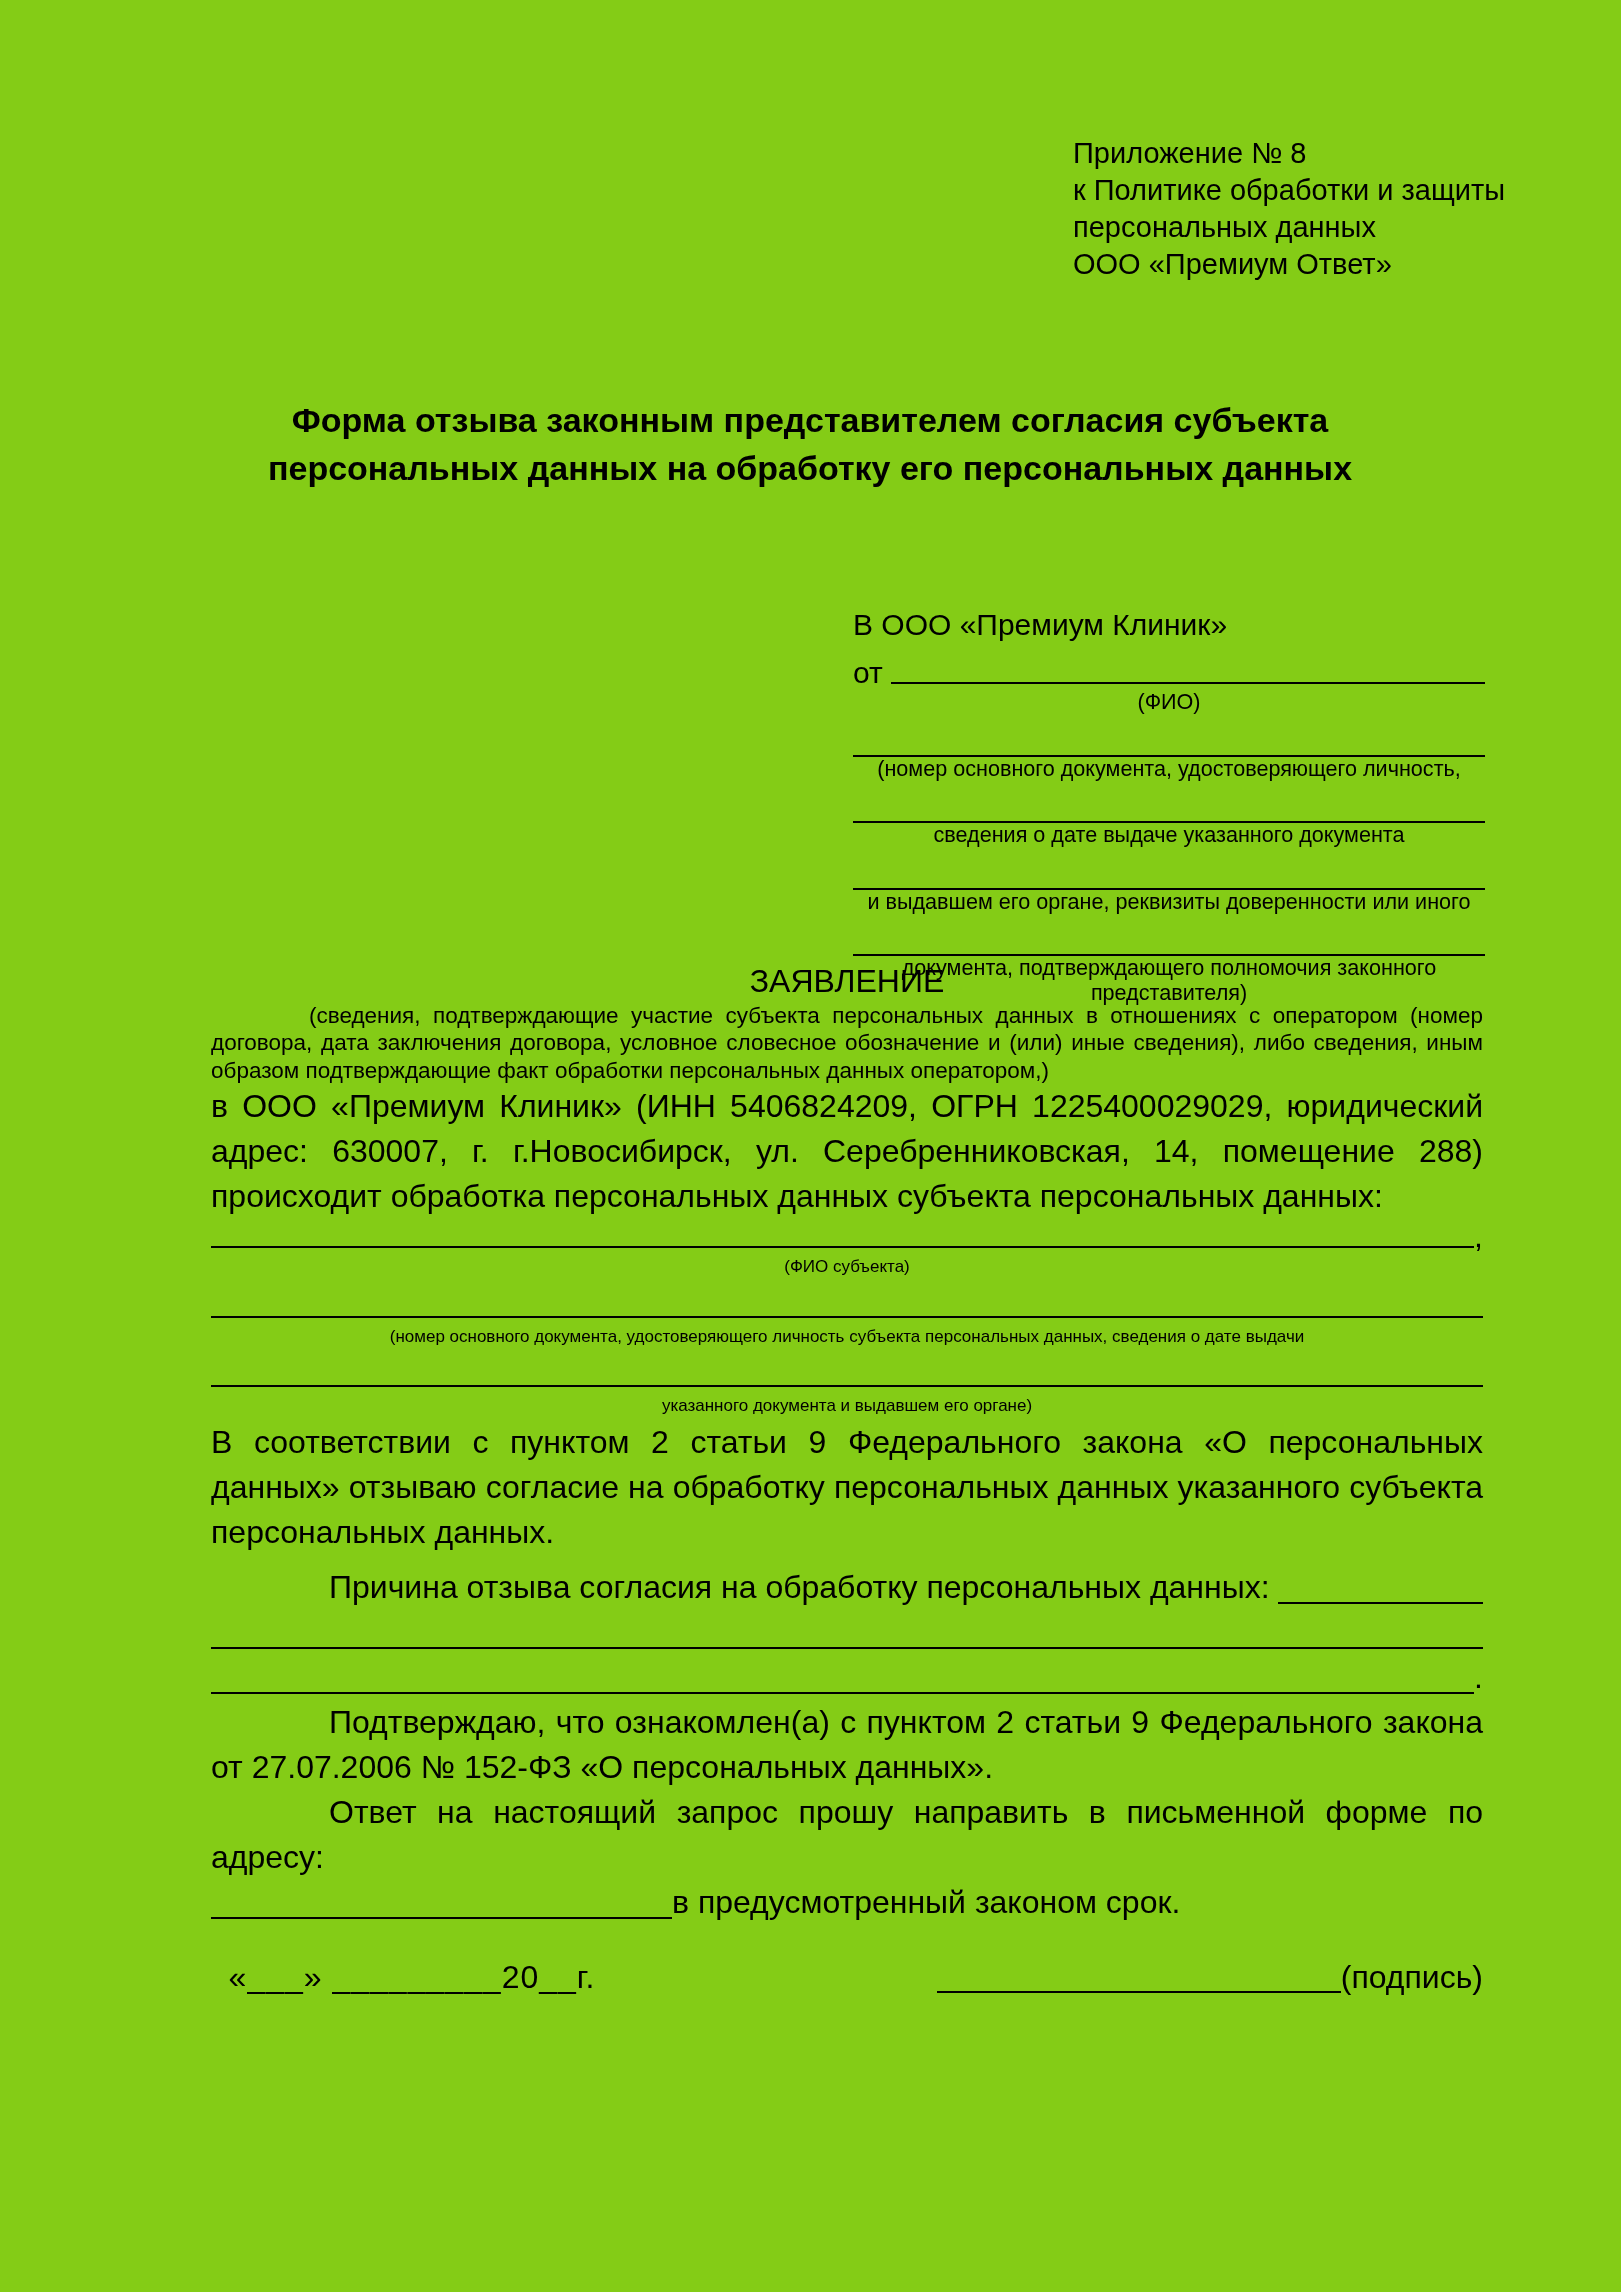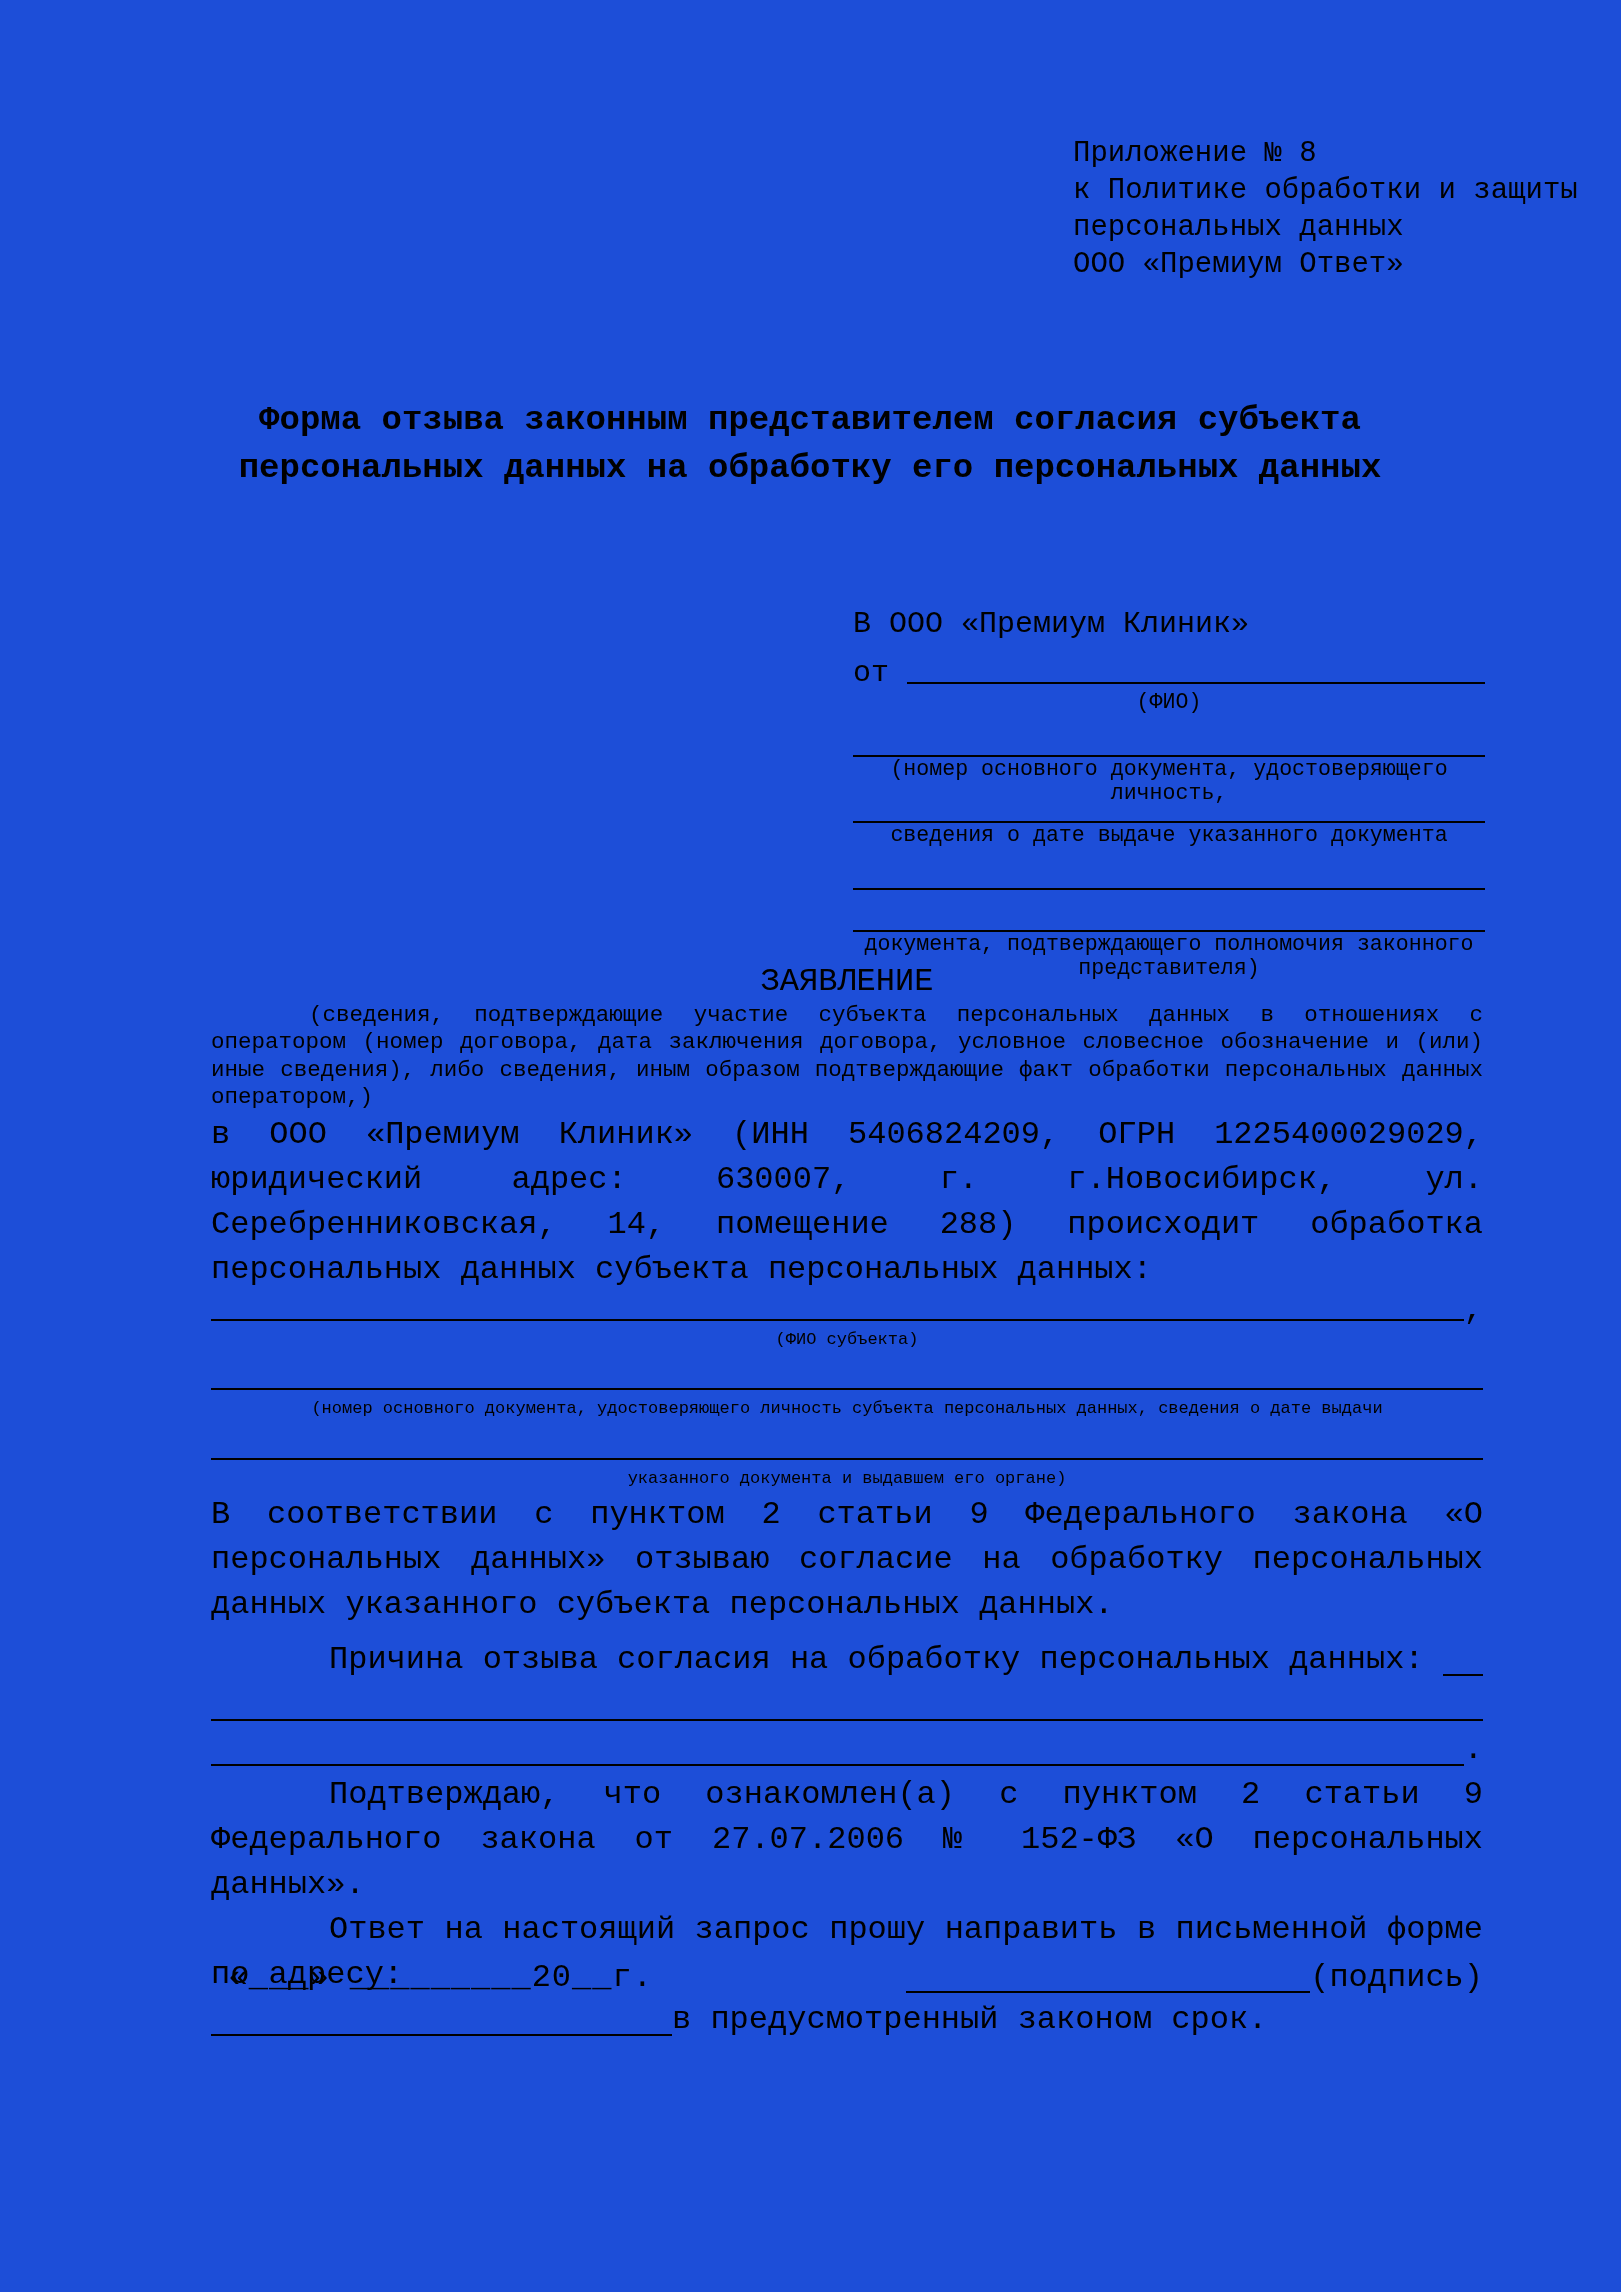--- a/index.html
+++ b/index.html
@@ -1,20 +1,20 @@
 <!DOCTYPE html>
 <html lang="ru"><head>
 <meta charset="utf-8">
 <style>
   html,body{margin:0;padding:0;background:#ffffff;}
   .page{
     position:relative;
     width:1621px;height:2293px;
-    background:#1d4ed8;color:#000;
-    font-family:Liberation Mono, monospace;
+    background:#84cc16;color:#000;
+    font-family:Liberation Sans, sans-serif;
     overflow:hidden;
   }
   
   .annex{position:absolute;left:1073px;top:135px;font-size:29px;line-height:37px;}
   
   .title{position:absolute;left:174px;top:396px;width:1272px;text-align:center;
          font-weight:bold;font-size:34px;line-height:48px;}
   
   .addr{position:absolute;left:853px;top:604px;width:632px;font-size:30px;}
   .addr-to{line-height:41px;}
@@ -74,20 +74,21 @@
     </div>
     <div class="addr-cap">(ФИО)</div>
 
     <div class="addr-blank"></div>
     <div class="addr-cap">(номер основного документа, удостоверяющего личность,</div>
 
     <div class="addr-blank"></div>
     <div class="addr-cap">сведения о дате выдаче указанного документа</div>
 
     <div class="addr-blank"></div>
+    <div class="addr-cap">и выдавшем его органе, реквизиты доверенности или иного</div>
 
     <div class="addr-blank"></div>
     <div class="addr-cap">документа, подтверждающего полномочия законного представителя)</div>
   </div>
 
   <div class="main">
     <div class="heading">ЗАЯВЛЕНИЕ</div>
 
     <div class="cap-just">(сведения, подтверждающие участие субъекта персональных данных в отношениях с оператором (номер договора, дата заключения договора, условное словесное обозначение и (или) иные сведения), либо сведения, иным образом подтверждающие факт обработки персональных данных оператором,)</div>
 

